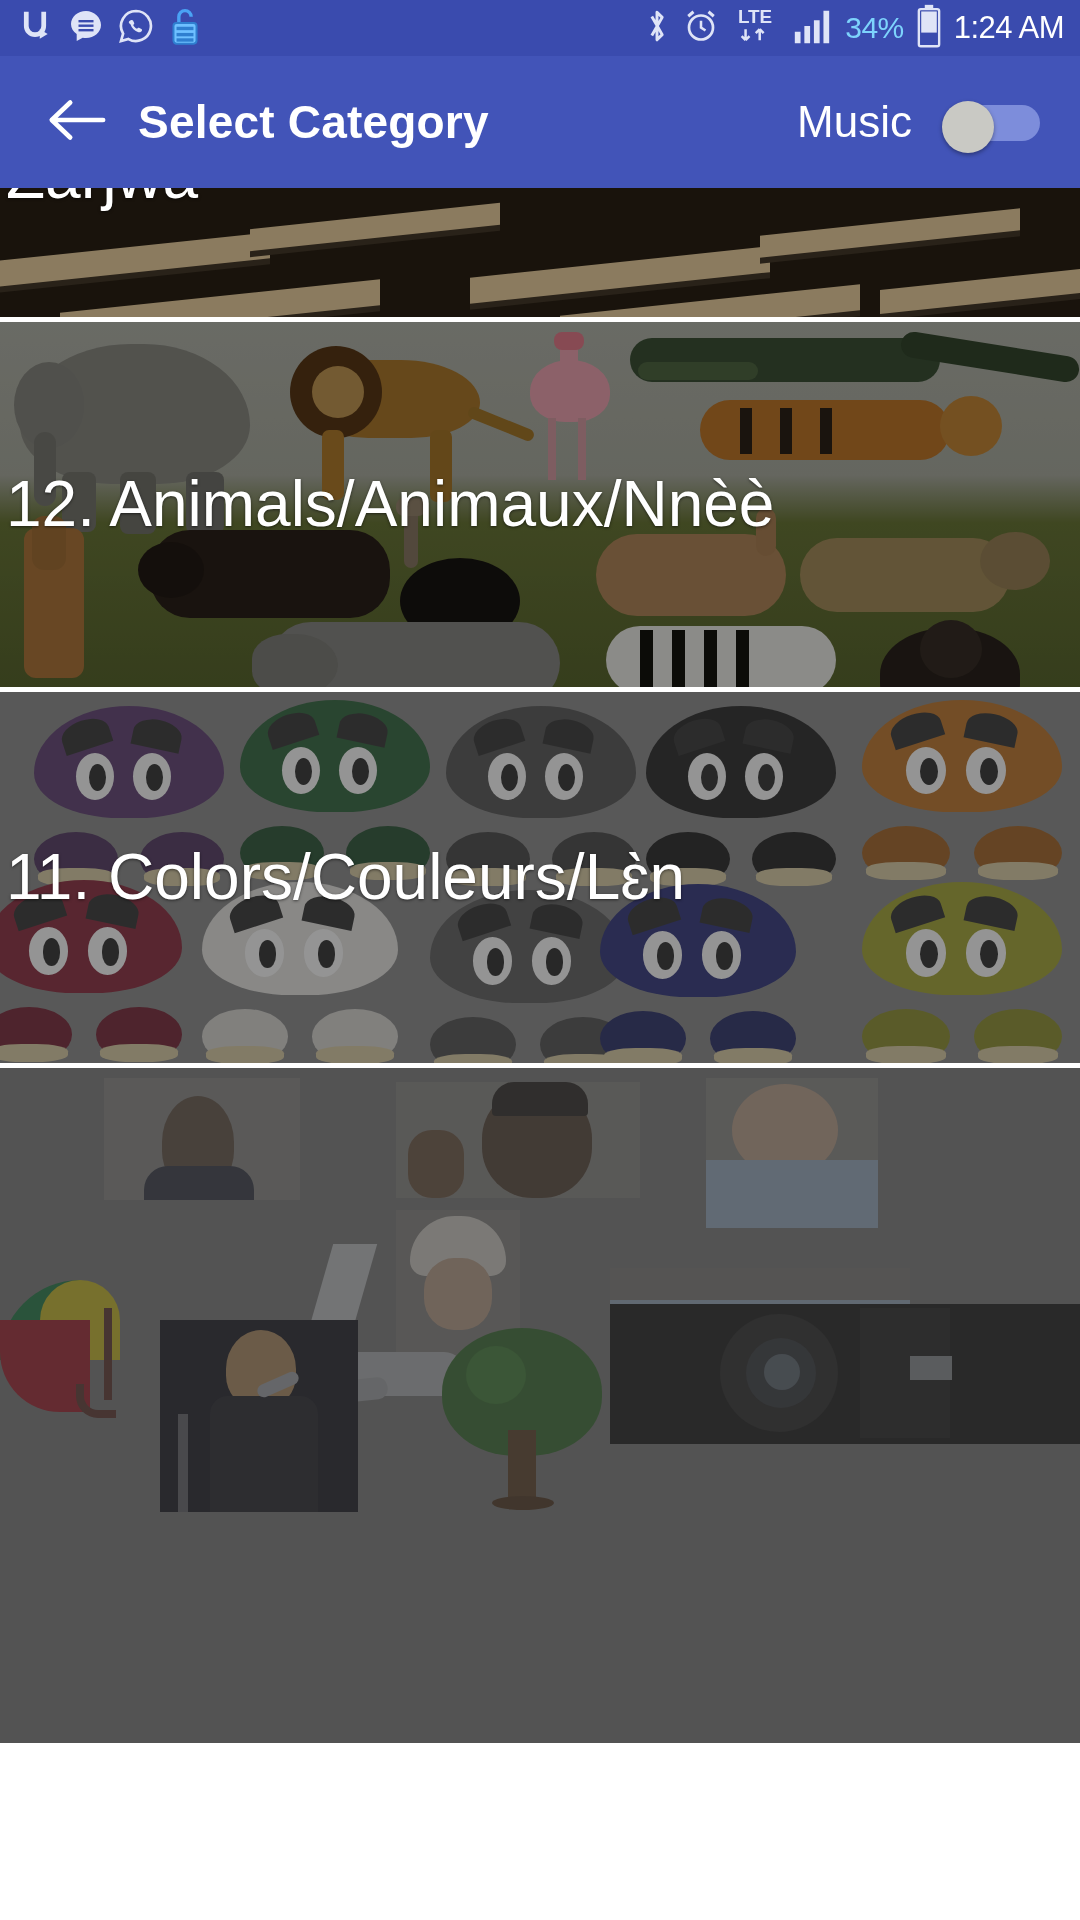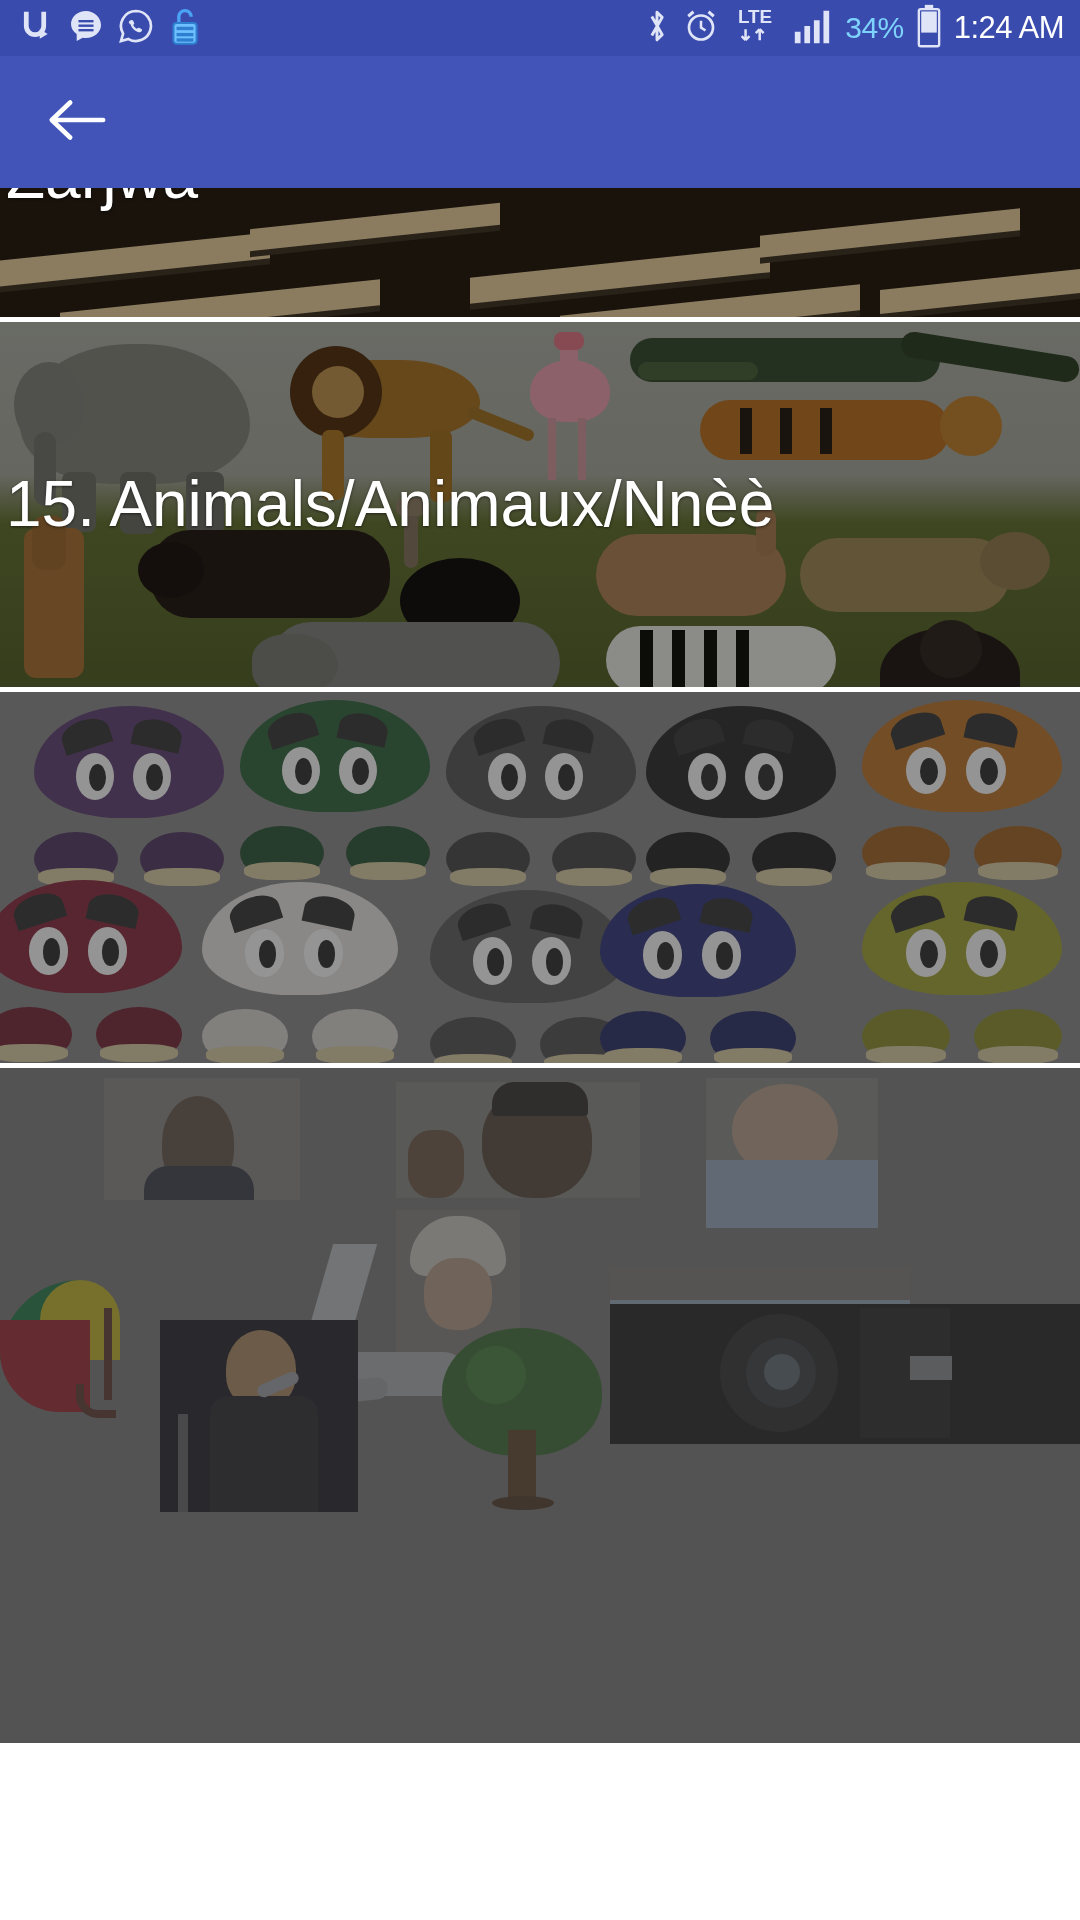--- a/index.html
+++ b/index.html
@@ -179,20 +179,28 @@
 </div>
 
 <div class="appbar">
   <div class="back-btn">
     <span>
       <svg width="62" height="48" viewBox="0 0 32 24">
         <path d="M13 3L3.5 12 13 21M3.5 12H30" fill="none" stroke="#ffffff" stroke-width="2.4" stroke-linecap="round" stroke-linejoin="round"></path>
       </svg>
     </span>
   </div>
+  <div class="appbar-title">Select Category</div>
+  <div class="appbar-right">
+    <span class="music-label">Music</span>
+    <span class="toggle">
+      <span class="track"></span>
+      <span class="thumb"></span>
+    </span>
+  </div>
 </div>
 
 <div class="list">
 
   <div class="card card-desks">
     <div class="bg-desks">
       <div class="desk" style="left:-30px;top:60px;width:300px;height:26px;"></div>
       <div class="desk" style="left:250px;top:28px;width:250px;height:22px;"></div>
       <div class="desk" style="left:470px;top:74px;width:300px;height:26px;"></div>
       <div class="desk" style="left:760px;top:34px;width:260px;height:22px;"></div>
@@ -259,21 +267,21 @@
       <div class="an" style="left:606px;top:304px;width:230px;height:68px;background:#f0efea;border-radius:34px;"></div>
       <div class="an" style="left:640px;top:308px;width:13px;height:58px;background:#16160f;"></div>
       <div class="an" style="left:672px;top:308px;width:13px;height:58px;background:#16160f;"></div>
       <div class="an" style="left:704px;top:308px;width:13px;height:58px;background:#16160f;"></div>
       <div class="an" style="left:736px;top:308px;width:13px;height:58px;background:#16160f;"></div>
 
       <div class="an" style="left:880px;top:306px;width:140px;height:96px;background:#2b241e;border-radius:48% 48% 42% 42%;"></div>
       <div class="an" style="left:920px;top:298px;width:62px;height:58px;background:#3a3028;border-radius:50%;"></div>
     </div>
     <div class="scrim" style="background:rgba(0,0,0,.42);"></div>
-    <div class="card-label">15. Animals/Animaux/Nnèè</div>
+    <div class="card-label">12. Animals/Animaux/Nnèè</div>
   </div>
 
   <div class="card card-colors">
     <div class="bg-colors">
 
       <div class="goomba" style="left:34px;top:14px;width:190px;height:180px;">
         <span class="body" style="background:#4a2560;"></span>
         <span class="brow browL"></span>
           <span class="brow browR"></span>
         <span class="eye eyeL"></span>
@@ -398,20 +406,21 @@
           <span class="eye eyeR"></span>
         <span class="pupil pupilL"></span>
           <span class="pupil pupilR"></span>
         <span class="footL" style="background:#7f8113;"></span>
         <span class="footR" style="background:#7f8113;"></span>
         <span class="sole soleL"></span>
           <span class="sole soleR"></span>
       </div>
     </div>
     <div class="scrim" style="background:rgba(60,60,60,.55);"></div>
+    <div class="card-label">11. Colors/Couleurs/Lɛ̀n</div>
   </div>
 
   <div class="card card-others">
     <div class="bg-others">
 
       <div class="ph" style="left:104px;top:10px;width:196px;height:122px;background:#8b8a87;">
         <span style="position:absolute;left:58px;top:18px;width:72px;height:92px;background:#5d4a3c;border-radius:50% 50% 40% 40%;"></span>
         <span style="position:absolute;left:40px;top:88px;width:110px;height:40px;background:#2a2f3e;border-radius:24px 24px 0 0;"></span>
       </div>
 

